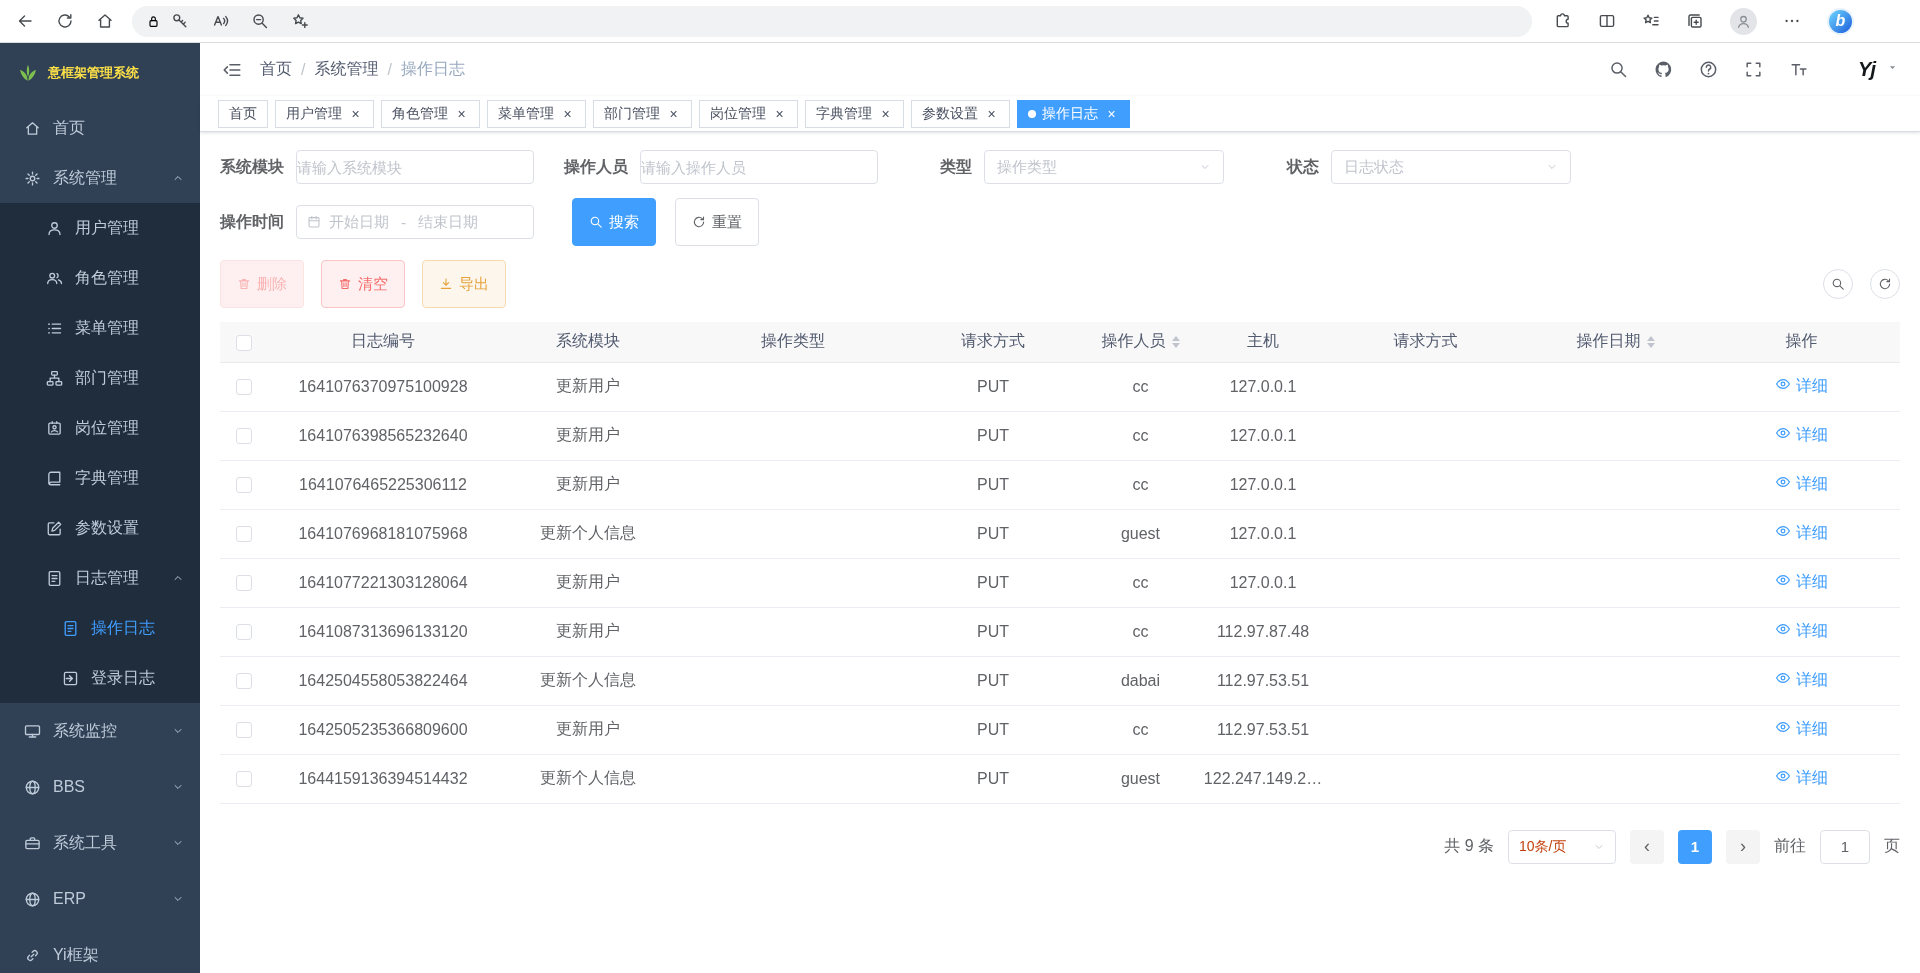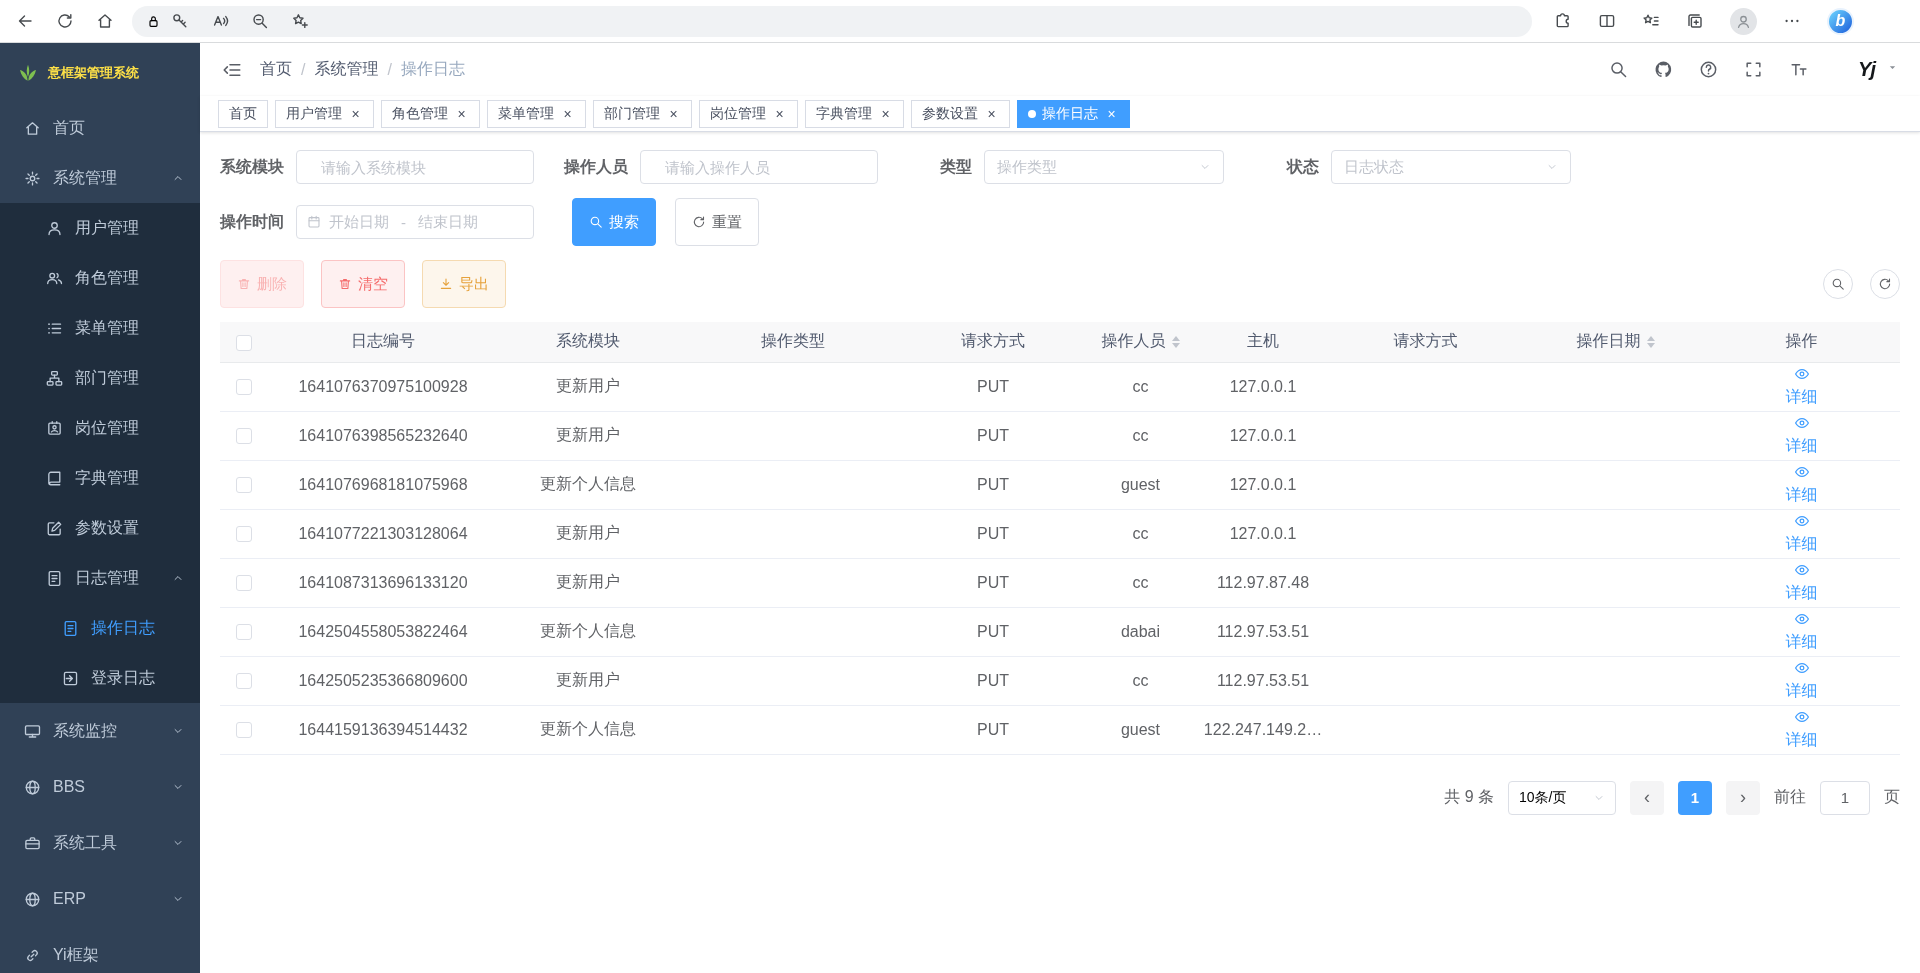--- a/index.html
+++ b/index.html
@@ -58,21 +58,21 @@
   .tab .dot { width:8px; height:8px; border-radius:50%; background:#fff; display:none; }
   .tab.active { background:#409eff; border-color:#409eff; color:#fff; }
   .tab.active .dot { display:inline-block; }
   .tab .x { font-size:14px; line-height:1; width:15px; height:15px; display:inline-flex; align-items:center; justify-content:center; border-radius:50%; }
 
   
   .content { flex:1; padding:18px 20px 0; }
   .f-row { display:flex; align-items:center; margin-bottom:14px; font-size:16px; color:#606266; }
   .f-item { display:flex; align-items:center; }
   .f-label { font-weight:700; margin-right:12px; white-space:nowrap; }
-  .inp { width:238px; height:34px; border:1px solid #dcdfe6; border-radius:4px; background:#fff; display:flex; align-items:center; padding:0 24px; gap:8px; }
+  .inp { width:238px; height:34px; border:1px solid #dcdfe6; border-radius:4px; background:#fff; display:flex; align-items:center; padding:0 0; gap:8px; }
   .inp input { border:none; outline:none; width:100%; font-size:15px; color:#606266; font-family:inherit; background:transparent; }
   .inp input::placeholder { color:#c0c4cc; }
   .sel { width:240px; height:34px; border:1px solid #dcdfe6; border-radius:4px; background:#fff; display:flex; align-items:center; justify-content:space-between; padding:0 12px; cursor:pointer; }
   .sel .ph { color:#c0c4cc; font-size:15px; }
   .sel .ic12 { color:#c0c4cc; }
   .daterange { width:238px; height:34px; border:1px solid #dcdfe6; border-radius:4px; background:#fff; display:flex; align-items:center; padding:0 10px; gap:8px; color:#c0c4cc; font-size:15px; cursor:pointer; }
   .daterange .ic14 { color:#c0c4cc; }
   .daterange .dsep { flex:0 0 auto; margin:0 4px; color:#c0c4cc; }
 
   .btn { height:48px; border-radius:4px; display:inline-flex; align-items:center; gap:6px; font-size:15px; padding:0 16px; cursor:pointer; border:1px solid #dcdfe6; background:#fff; color:#606266; font-family:inherit; white-space:nowrap; }
@@ -88,25 +88,25 @@
   .circle-btn .ic14 { width:14px; height:14px; }
 
   table.grid { width:100%; border-collapse:collapse; table-layout:fixed; font-size:16px; color:#606266; }
   table.grid th { background:#f8f8f9; height:40px; font-weight:400; color:#515a6e; border-bottom:1px solid #e8eaec; text-align:center; font-size:16px; white-space:nowrap; }
   table.grid td { height:49px; border-bottom:1px solid #ebeef5; text-align:center; white-space:nowrap; overflow:hidden; text-overflow:ellipsis; }
   .cb { display:inline-block; width:16px; height:16px; border:1px solid #dcdfe6; border-radius:3px; background:#fff; vertical-align:middle; cursor:pointer; }
   .sort { display:inline-flex; flex-direction:column; gap:2px; margin-left:6px; vertical-align:middle; cursor:pointer; }
   .sort i { width:0; height:0; border-left:4px solid transparent; border-right:4px solid transparent; display:block; }
   .sort .up { border-bottom:5px solid #c0c4cc; }
   .sort .down { border-top:5px solid #c0c4cc; }
-  .detail-link { color:#409eff; display:inline-flex; align-items:center; gap:5px; cursor:pointer; text-decoration:none;flex-direction:column; }
+  .detail-link { color:#409eff; display:inline-flex; gap:5px; cursor:pointer; text-decoration:none; }
   .detail-link .ic16 { width:16px; height:16px; }
 
   .pagination { display:flex; align-items:center; justify-content:flex-end; gap:14px; margin-top:26px; font-size:16px; color:#606266; }
-  .psel { width:108px; height:34px; border:1px solid #dcdfe6; border-radius:4px; display:flex; align-items:center; justify-content:space-between; padding:4px 10px; font-size:14px; color:#000000; cursor:pointer; }
+  .psel { width:108px; height:34px; border:1px solid #dcdfe6; border-radius:4px; display:flex; align-items:center; justify-content:space-between; padding:4px 10px; font-size:14px; color:#c2410c; cursor:pointer; }
   .psel .ic12 { color:#c0c4cc; }
   .pbtn { min-width:34px; height:34px; border-radius:4px; background:#f4f4f5; color:#606266; display:flex; align-items:center; justify-content:center; font-size:18px; cursor:pointer; }
   .pbtn.page-active { background:#409eff; color:#fff; font-size:15px; font-weight:700; }
   .goto-input { width:50px; height:34px; border:1px solid #dcdfe6; border-radius:4px; text-align:center; font-size:15px; color:#606266; font-family:inherit; outline:none; }
 </style>
 </head>
 <body>
 
 <div class="screen">
 
@@ -688,20 +688,40 @@
                     <span class="ic16">
                       <svg viewBox="0 0 18 18" fill="none" stroke="currentColor" stroke-width="1.4" stroke-linecap="round" stroke-linejoin="round">
                         <path d="M1.8 9C3.7 5.7 6.2 4 9 4s5.3 1.7 7.2 5c-1.9 3.3-4.4 5-7.2 5S3.7 12.3 1.8 9z"></path>
                         <circle cx="9" cy="9" r="2.1"></circle>
                       </svg>
                     </span>
                     <span>详细</span>
                   </a></td>
   </tr>
 
+  <tr>
+    <td><span class="cb"></span></td>
+    <td>1641076465225306112</td>
+    <td>更新用户</td>
+    <td></td>
+    <td>PUT</td>
+    <td>cc</td>
+    <td>127.0.0.1</td>
+    <td></td>
+    <td></td>
+    <td><a class="detail-link">
+                    <span class="ic16">
+                      <svg viewBox="0 0 18 18" fill="none" stroke="currentColor" stroke-width="1.4" stroke-linecap="round" stroke-linejoin="round">
+                        <path d="M1.8 9C3.7 5.7 6.2 4 9 4s5.3 1.7 7.2 5c-1.9 3.3-4.4 5-7.2 5S3.7 12.3 1.8 9z"></path>
+                        <circle cx="9" cy="9" r="2.1"></circle>
+                      </svg>
+                    </span>
+                    <span>详细</span>
+                  </a></td>
+  </tr>
 
   <tr>
     <td><span class="cb"></span></td>
     <td>1641076968181075968</td>
     <td>更新个人信息</td>
     <td></td>
     <td>PUT</td>
     <td>guest</td>
     <td>127.0.0.1</td>
     <td></td>

